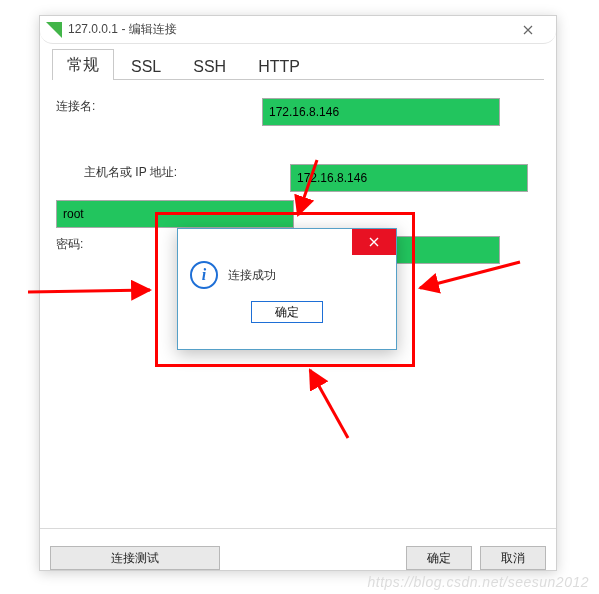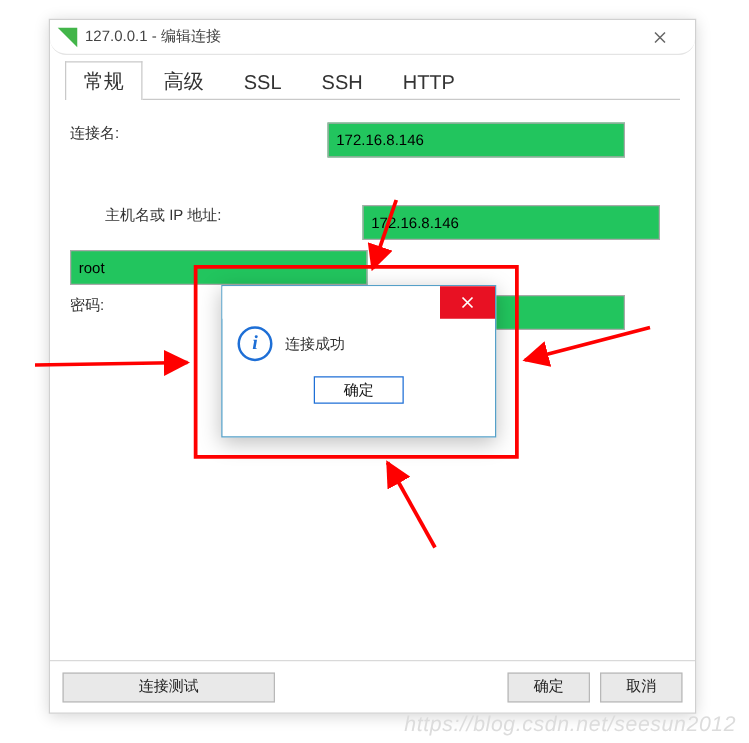--- a/index.html
+++ b/index.html
@@ -95,22 +95,22 @@
   }
   .w-full { width: 238px; }
   .w-port { width: 66px; }
   
   .footer {
     position:absolute;
     left:0; right:0; bottom:0;
     height:42px;
     border-top:1px solid #d9d9d9;
     display:flex;
-    align-items:center;
-    padding: 12px 10px;
+    align-items:flex-end;
+    padding: 0 10px;
   }
   .btn {
     height:24px;
     min-width:66px;
     padding:0 14px;
     background:#e9e9e9;
     border:1px solid #b8b8b8;
     font: inherit;
     color:#222;
     cursor:pointer;
@@ -179,21 +179,21 @@
   svg.arrows {
     position:absolute;
     left:0; top:0;
     width:599px; height:594px;
     pointer-events:none;
   }
   .watermark {
     position:absolute;
     right:10px; bottom:4px;
     color:#dcdcdc;
-    font-size:17px;
+    font-size:14px;
     font-style:italic;
     letter-spacing:.5px;
   }
 </style>
 </head>
 <body>
 
 <div class="window">
   <div class="titlebar">
     <span class="app-icon">
@@ -206,21 +206,20 @@
     <span class="win-close">
       <svg width="10" height="10" viewBox="0 0 10 10">
           <path d="M1 1 L9 9 M9 1 L1 9" stroke="#666" stroke-width="1.2"></path>
         </svg>
     </span>
   </div>
 
   <div class="content">
     <div class="tabstrip">
       <div class="tab active">常规</div>
-      <div class="tab">高级</div>
       <div class="tab">SSL</div>
       <div class="tab">SSH</div>
       <div class="tab">HTTP</div>
     </div>
 
     <div class="row">
       <span class="lbl">连接名:</span>
       <input class="txt w-full" value="172.16.8.146" style="">
     </div>
     <div class="row gap">

